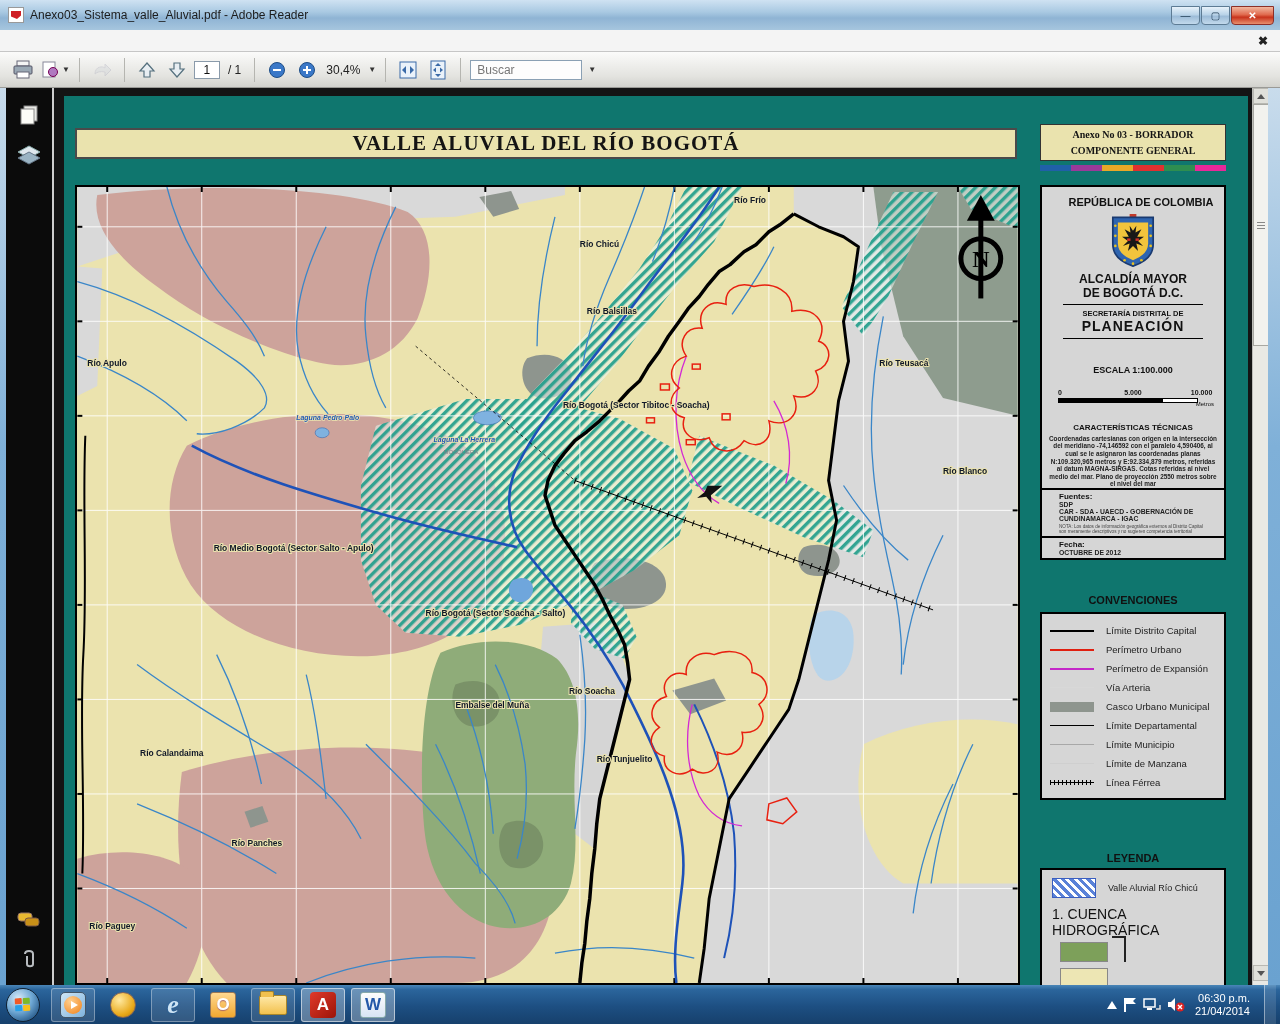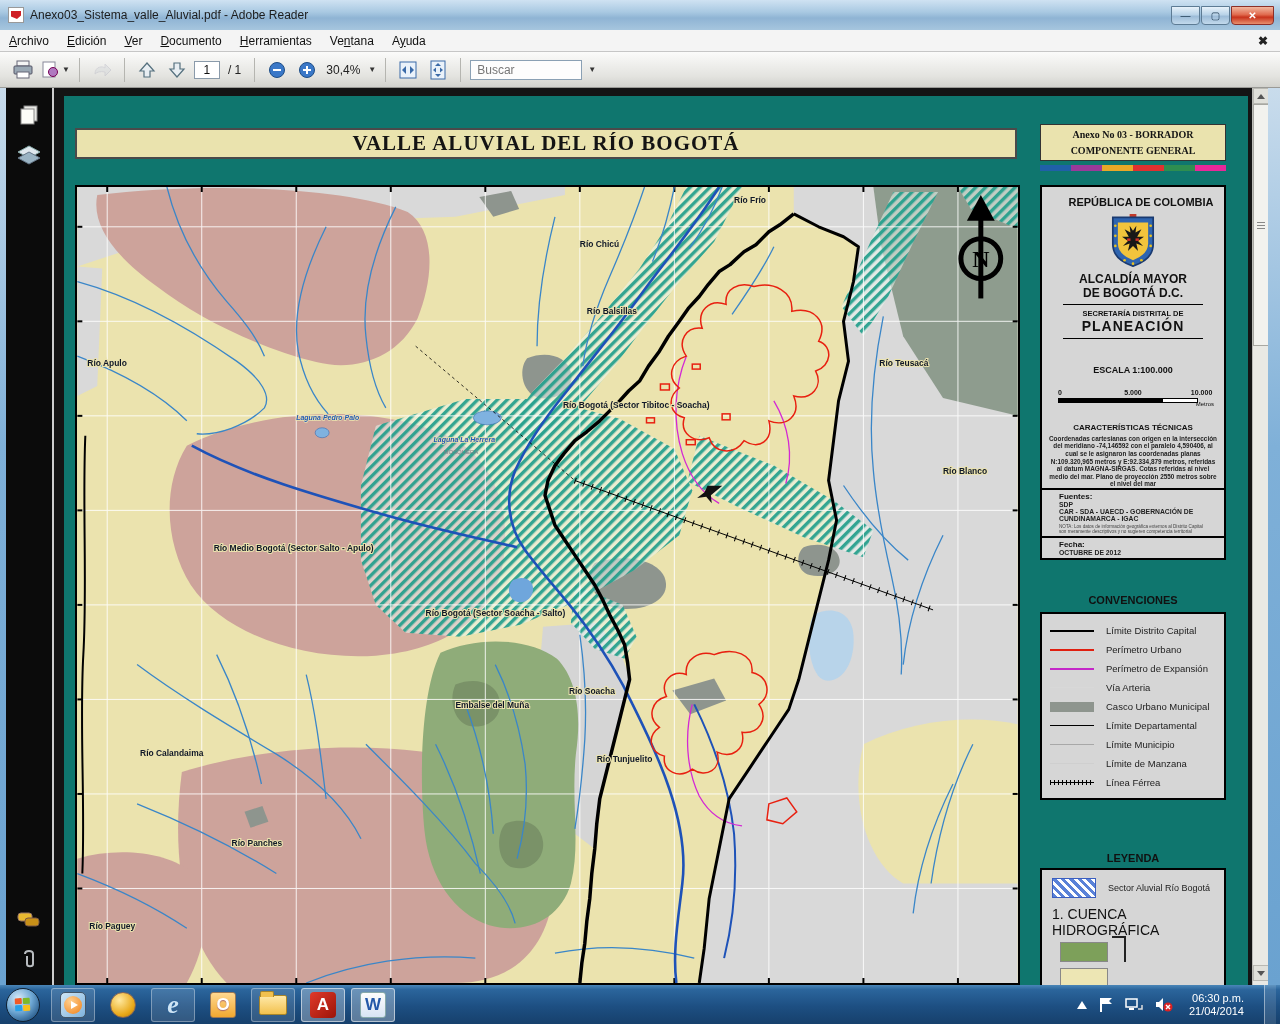--- a/index.html
+++ b/index.html
@@ -150,21 +150,21 @@
     border:1px solid #123; display:flex; align-items:center; justify-content:center; }
   .flag { width:16px; height:14px; display:grid; grid-template-columns:7px 7px; grid-template-rows:6px 6px;
     gap:1px; transform:rotate(-3deg); }
   .flag i { border-radius:1px; }
   .flag i:nth-child(1){background:#f05a28;} .flag i:nth-child(2){background:#7db928;}
   .flag i:nth-child(3){background:#28a0e8;} .flag i:nth-child(4){background:#f8c018;}
   .task-ico { width:44px; height:34px; margin:0 3px; display:flex; align-items:center; justify-content:center;
     border-radius:3px; }
   .task-ico.framed { border:1px solid rgba(255,255,255,.35); background:rgba(255,255,255,.12); }
   .task-ico.open { border:1px solid rgba(255,255,255,.55); background:rgba(255,255,255,.30); }
-  .tray { margin-left:auto; display:flex; align-items:center; gap:12px; padding-right:4px; }
+  .tray { margin-left:auto; display:flex; align-items:center; gap:6px; padding-right:4px; }
   .tray .tico { color:#fff; font-size:11px; display:flex; align-items:center; }
   .clock { color:#fff; font-size:11px; line-height:13px; text-align:right; margin-left:4px; }
   .showdesk { width:12px; height:39px; margin-left:8px; background:rgba(255,255,255,.12);
     border-left:1px solid rgba(255,255,255,.45); }
 
   
   .iesym { font-family:"Liberation Serif",serif; font-style:italic; font-weight:bold; font-size:26px; color:#cfe4f4;
     text-shadow:0 0 2px #1a5ea0; }
   .wmp { width:26px; height:26px; border-radius:5px; background:linear-gradient(135deg,#cfe6f6,#7fb2dc);
     display:flex; align-items:center; justify-content:center; border:1px solid #456; }
@@ -205,29 +205,20 @@
       <span class="title-text">Anexo03_Sistema_valle_Aluvial.pdf - Adobe Reader</span>
     </div>
     <div class="win-controls">
       <div class="wbtn">—</div>
       <div class="wbtn">▢</div>
       <div class="wbtn close">✕</div>
     </div>
   </div>
 
   <div class="menubar">
-    <div id="menu-items" style="display:flex;">
-        <span class="mitem"><u>A</u>rchivo</span>
-        <span class="mitem"><u>E</u>dición</span>
-        <span class="mitem"><u>V</u>er</span>
-        <span class="mitem"><u>D</u>ocumento</span>
-        <span class="mitem"><u>H</u>erramientas</span>
-        <span class="mitem">Ve<u>n</u>tana</span>
-        <span class="mitem">A<u>y</u>uda</span>
-      </div>
     <span class="menubar-close">✖</span>
   </div>
 
   <div class="toolbar">
     <div class="tbtn">
       <svg width="22" height="20">
         <rect x="5" y="1" width="12" height="5" fill="#f5f5f5" stroke="#667"></rect>
         <rect x="2" y="6" width="18" height="8" rx="1" fill="#9aa8b4" stroke="#556"></rect>
         <rect x="5" y="12" width="12" height="6" fill="#fff" stroke="#667"></rect>
       </svg>
@@ -670,21 +661,21 @@
                 <div class="ln-rr"></div>
               </div>
               <span class="legend-label">Línea Férrea</span>
             </div>
           </div>
 
         <div class="sect-title" style="top:756px">LEYENDA</div>
         <div class="panel-box pLey">
           <div class="ley-row">
             <div class="hatch-swatch"></div>
-            <div class="ley-label">Sector Aluvial Río Bogotá</div>
+            <div class="ley-label">Valle Aluvial Río Chicú</div>
           </div>
           <div class="cuenca-title">1. CUENCA HIDROGRÁFICA</div>
           <div class="cuenca-stack">
             <div class="bracket"></div>
             <div class="cs green"></div>
             <div class="cs cream"></div>
             <div class="cs cream"></div>
 
           </div>
         </div>

